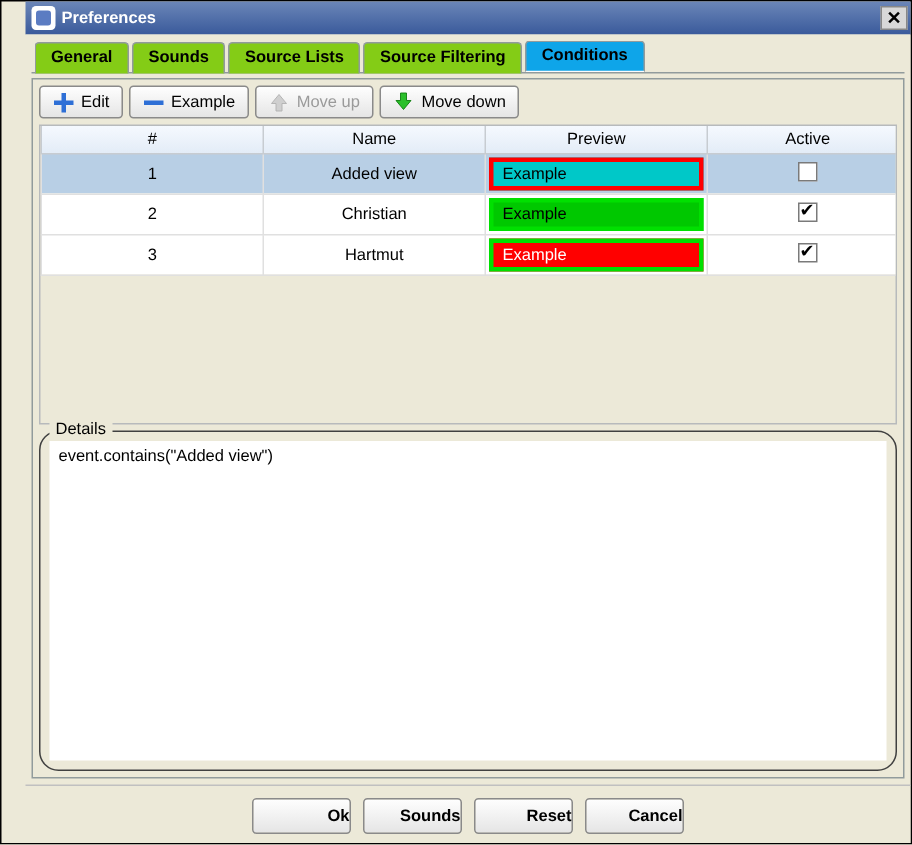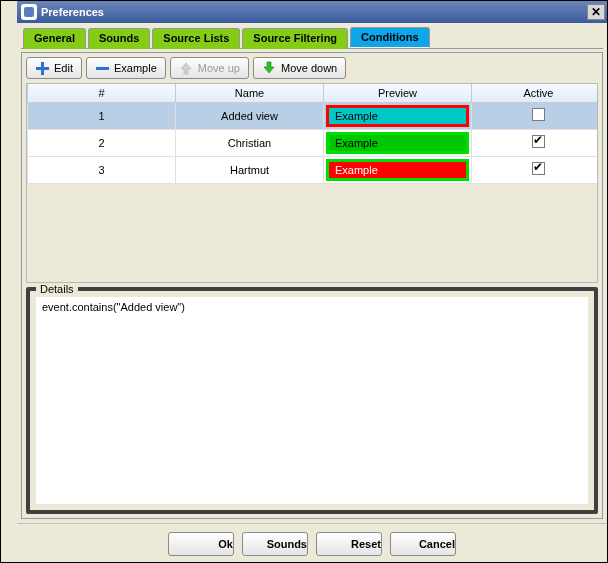--- a/index.html
+++ b/index.html
@@ -64,21 +64,21 @@
   tbody tr.selected { background:#b8cfe5; }
   tbody td { border:1px solid #e0e0e0; padding:0 4px; height:26px; text-align:center; color:#000; }
   .preview-cell { padding:2px; }
   .preview {
     display:flex; align-items:center; height:22px; padding:0 6px; color:#000;
     font-size:11px; text-align:left;
   }
   .check { width:13px; height:13px; display:inline-block; border:1px solid #7a7a7a; background:#fff; position:relative; }
   .check.checked::after { content:"✔"; position:absolute; left:0; top:-3px; font-size:12px; color:#000; }
   .details {
-    border:4px solid #404040; border-radius:2px; background:#ece9d8; flex:1; position:relative;
+    border:1px solid #404040; border-radius:13px; background:#ece9d8; flex:1; position:relative;
     margin-top:4px; padding:6px;
   }
   .details .legend {
     position:absolute; top:-8px; left:6px; background:#ece9d8; padding:0 4px; color:#000; font-size:11px;
   }
   .details-body {
     width:100%; height:100%; background:#fff; border:none; padding:4px 6px;
     font-family:Tahoma,Arial,sans-serif; font-size:11px; color:#000;
   }
   .footer {

